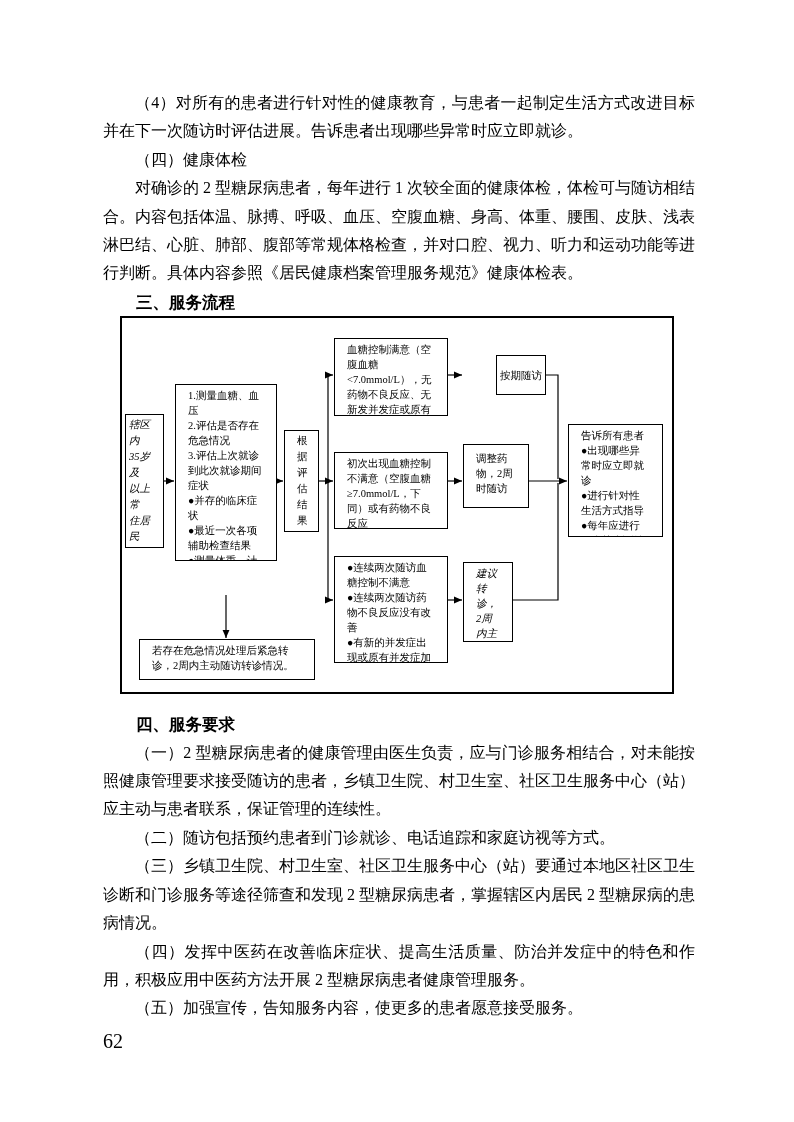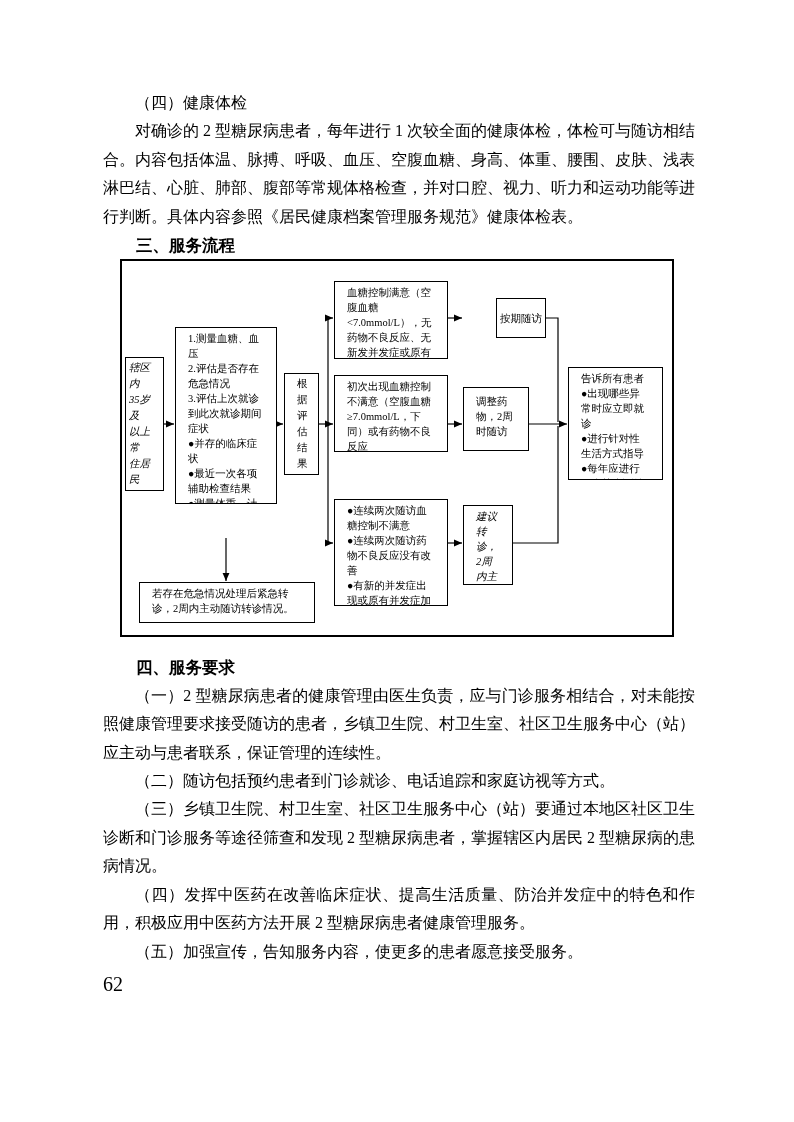--- a/index.html
+++ b/index.html
@@ -56,21 +56,21 @@
     padding:3px 12px;
     white-space:pre-wrap;
     overflow:hidden;
     text-align:left;
     color:#000;
   }
   #fc-a { left:3px;   top:96px;  width:39px;  height:134px; line-height:16px; padding:2px 3px;font-style:italic; }
   #fc-b { left:53px;  top:66px;  width:102px; height:177px; }
   #fc-c { left:162px; top:112px; width:35px;  height:102px; line-height:16px; padding:2px 12px; }
   #fc-d { left:212px; top:20px;  width:114px; height:78px;  }
-  #fc-e { left:212px; top:114px; width:114px; height:77px;  }
+  #fc-e { left:212px; top:134px; width:114px; height:77px;  }
   #fc-f { left:212px; top:238px; width:114px; height:107px; }
   #fc-g { left:341px; top:37px;  width:50px;  height:40px; display:flex; align-items:center; justify-content:center; padding:2px;margin-left:33px; }
   #fc-h { left:341px; top:126px; width:66px;  height:64px; padding-top:6px; }
   #fc-i { left:341px; top:244px; width:50px;  height:80px;font-style:italic; }
   #fc-j { left:446px; top:106px; width:95px;  height:113px; }
   #fc-k { left:17px;  top:321px; width:176px; height:41px; }
 
   .page-number {
     margin:4px 0 0 0;
     font-size:20px;
@@ -78,20 +78,21 @@
     text-align:left;
     text-indent:0;
   }
 </style>
 </head>
 <body>
 
 <div class="page">
   <div class="content">
 
+    <p class="body-para">（4）对所有的患者进行针对性的健康教育，与患者一起制定生活方式改进目标并在下一次随访时评估进展。告诉患者出现哪些异常时应立即就诊。</p>
     <p class="body-para">（四）健康体检</p>
     <p class="body-para">对确诊的 2 型糖尿病患者，每年进行 1 次较全面的健康体检，体检可与随访相结合。内容包括体温、脉搏、呼吸、血压、空腹血糖、身高、体重、腰围、皮肤、浅表淋巴结、心脏、肺部、腹部等常规体格检查，并对口腔、视力、听力和运动功能等进行判断。具体内容参照《居民健康档案管理服务规范》健康体检表。</p>
 
     <p class="heading">三、服务流程</p>
 
     <div class="flowchart">
       <svg class="fc-lines" viewBox="0 0 550 374" xmlns="http://www.w3.org/2000/svg">
         <defs>
           <marker id="ah" markerWidth="8" markerHeight="8" refX="7" refY="3" orient="auto">
             <path d="M0,0 L7,3 L0,6 Z" fill="#000"></path>

